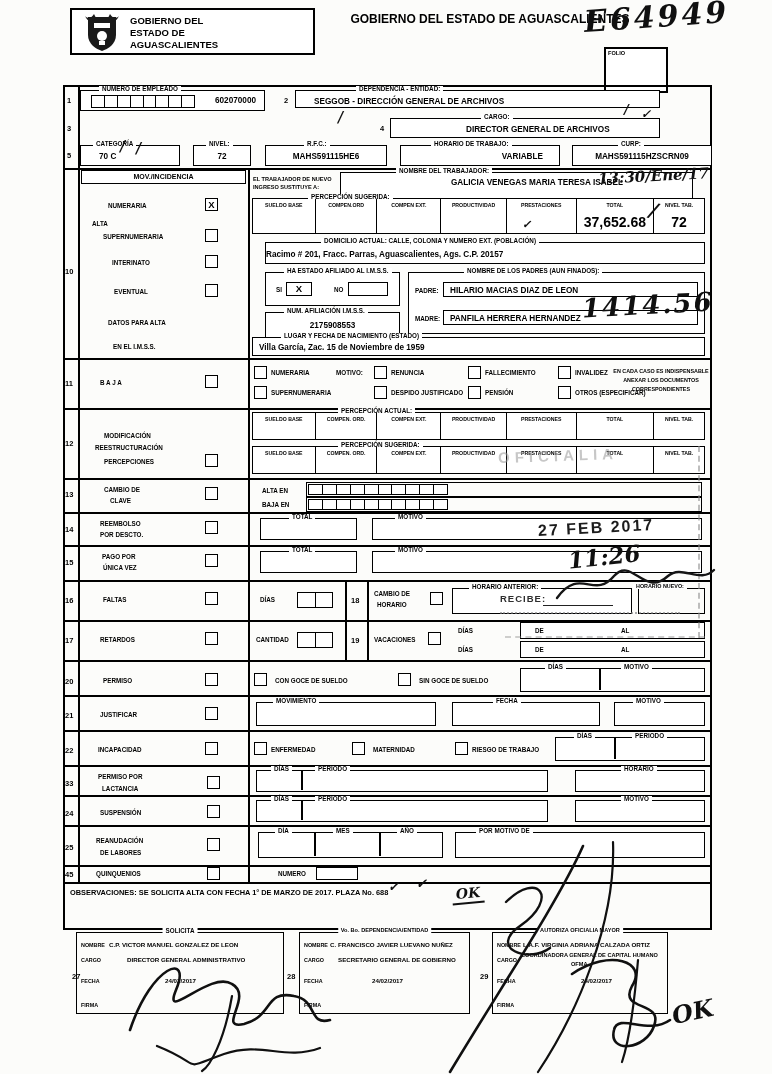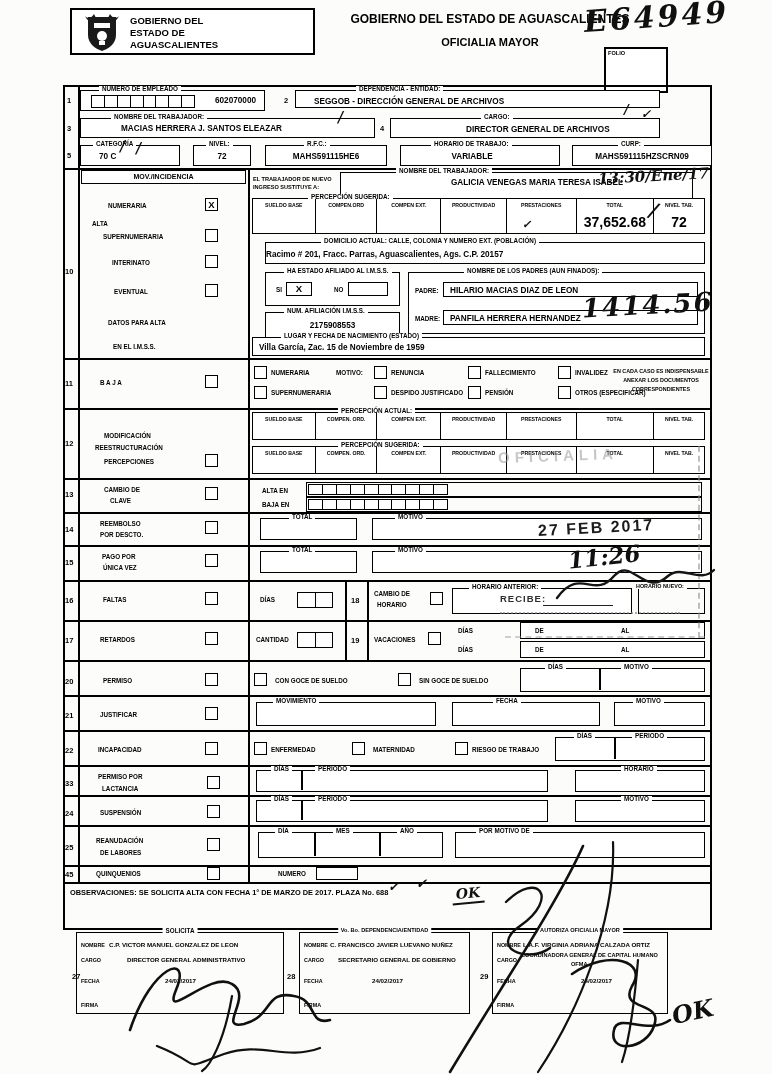--- a/index.html
+++ b/index.html
@@ -46,21 +46,20 @@
       <rect x="17" y="27" width="6" height="4" fill="#fff"></rect>
     </svg>
     <div class="abs" style="left:58px;top:5px;font-size:9.5px;font-weight:bold;line-height:12px">
       <div>GOBIERNO DEL</div>
       <div>ESTADO DE</div>
       <div>AGUASCALIENTES</div>
     </div>
   </div>
 
   <div class="abs" style="left:315px;top:12px;width:350px;text-align:center;font-size:12px;font-weight:bold">GOBIERNO DEL ESTADO DE AGUASCALIENTES</div>
-  <div class="abs" style="left:315px;top:36px;width:350px;text-align:center;font-size:11px;font-weight:bold">OFICIALIA MAYOR</div>
 
   <div class="hw" style="left:584px;top:2px;font-size:30px;letter-spacing:3px;transform:rotate(-4deg)">E64949</div>
 
 
   <div class="abs b2" style="left:604px;top:47px;width:64px;height:46px">
     <span class="lbl2" style="position:absolute;left:2px;top:2px">FOLIO</span>
   </div>
 
   <div class="abs b2" style="left:63px;top:85px;width:649px;height:845px;background:transparent"></div>
   <div class="vline" style="left:78px;top:85px;height:797px"></div>
@@ -97,24 +96,20 @@
     </div>
     <span class="val" style="position:absolute;right:8px;top:6px">602070000</span>
   </div>
   <span class="num" style="left:284px;top:97px">2</span>
   <div class="abs b" style="left:295px;top:90px;width:365px;height:18px">
     <span class="fl" style="left:60px">DEPENDENCIA - ENTIDAD:</span>
     <span class="val" style="position:absolute;left:18px;top:7px">SEGGOB -   DIRECCIÓN GENERAL DE ARCHIVOS</span>
   </div>
 
   <span class="num" style="left:67px;top:125px">3</span>
-  <div class="abs b" style="left:80px;top:118px;width:295px;height:20px">
-    <span class="fl" style="left:30px">NOMBRE DEL TRABAJADOR:</span>
-    <span class="val" style="position:absolute;left:40px;top:6px">MACIAS HERRERA J. SANTOS ELEAZAR</span>
-  </div>
   <span class="num" style="left:380px;top:125px">4</span>
   <div class="abs b" style="left:390px;top:118px;width:270px;height:20px">
     <span class="fl" style="left:90px">CARGO:</span>
     <span class="val" style="position:absolute;left:75px;top:7px">DIRECTOR GENERAL DE ARCHIVOS</span>
   </div>
 
   <span class="num" style="left:67px;top:152px">5</span>
   <div class="abs b" style="left:80px;top:145px;width:100px;height:21px">
     <span class="fl" style="left:12px">CATEGORÍA</span>
     <span class="val" style="position:absolute;left:18px;top:7px">70 C</span>
@@ -122,21 +117,21 @@
   <div class="abs b" style="left:193px;top:145px;width:58px;height:21px">
     <span class="fl" style="left:12px">NIVEL:</span>
     <span class="val" style="position:absolute;left:0;right:0;top:7px;text-align:center">72</span>
   </div>
   <div class="abs b" style="left:265px;top:145px;width:122px;height:21px">
     <span class="fl" style="left:38px">R.F.C.:</span>
     <span class="val" style="position:absolute;left:0;right:0;top:7px;text-align:center">MAHS591115HE6</span>
   </div>
   <div class="abs b" style="left:400px;top:145px;width:160px;height:21px">
     <span class="fl" style="left:30px">HORARIO DE TRABAJO:</span>
-    <span class="val" style="position:absolute;left:0;right:16px;top:7px;text-align:center">VARIABLE</span>
+    <span class="val" style="position:absolute;left:0;right:16px;top:7px;text-align:right">VARIABLE</span>
   </div>
   <div class="abs b" style="left:572px;top:145px;width:140px;height:21px">
     <span class="fl" style="left:45px">CURP:</span>
     <span class="val" style="position:absolute;left:0;right:0;top:7px;text-align:center">MAHS591115HZSCRN09</span>
   </div>
 
   <div class="abs b" style="left:81px;top:170px;width:165px;height:14px;text-align:center;font-size:7px;font-weight:bold;line-height:12px">MOV./INCIDENCIA</div>
   <span class="num" style="left:65px;top:268px">10</span>
 
   <span class="lbl" style="position:absolute;left:108px;top:203px">NUMERARIA</span>

